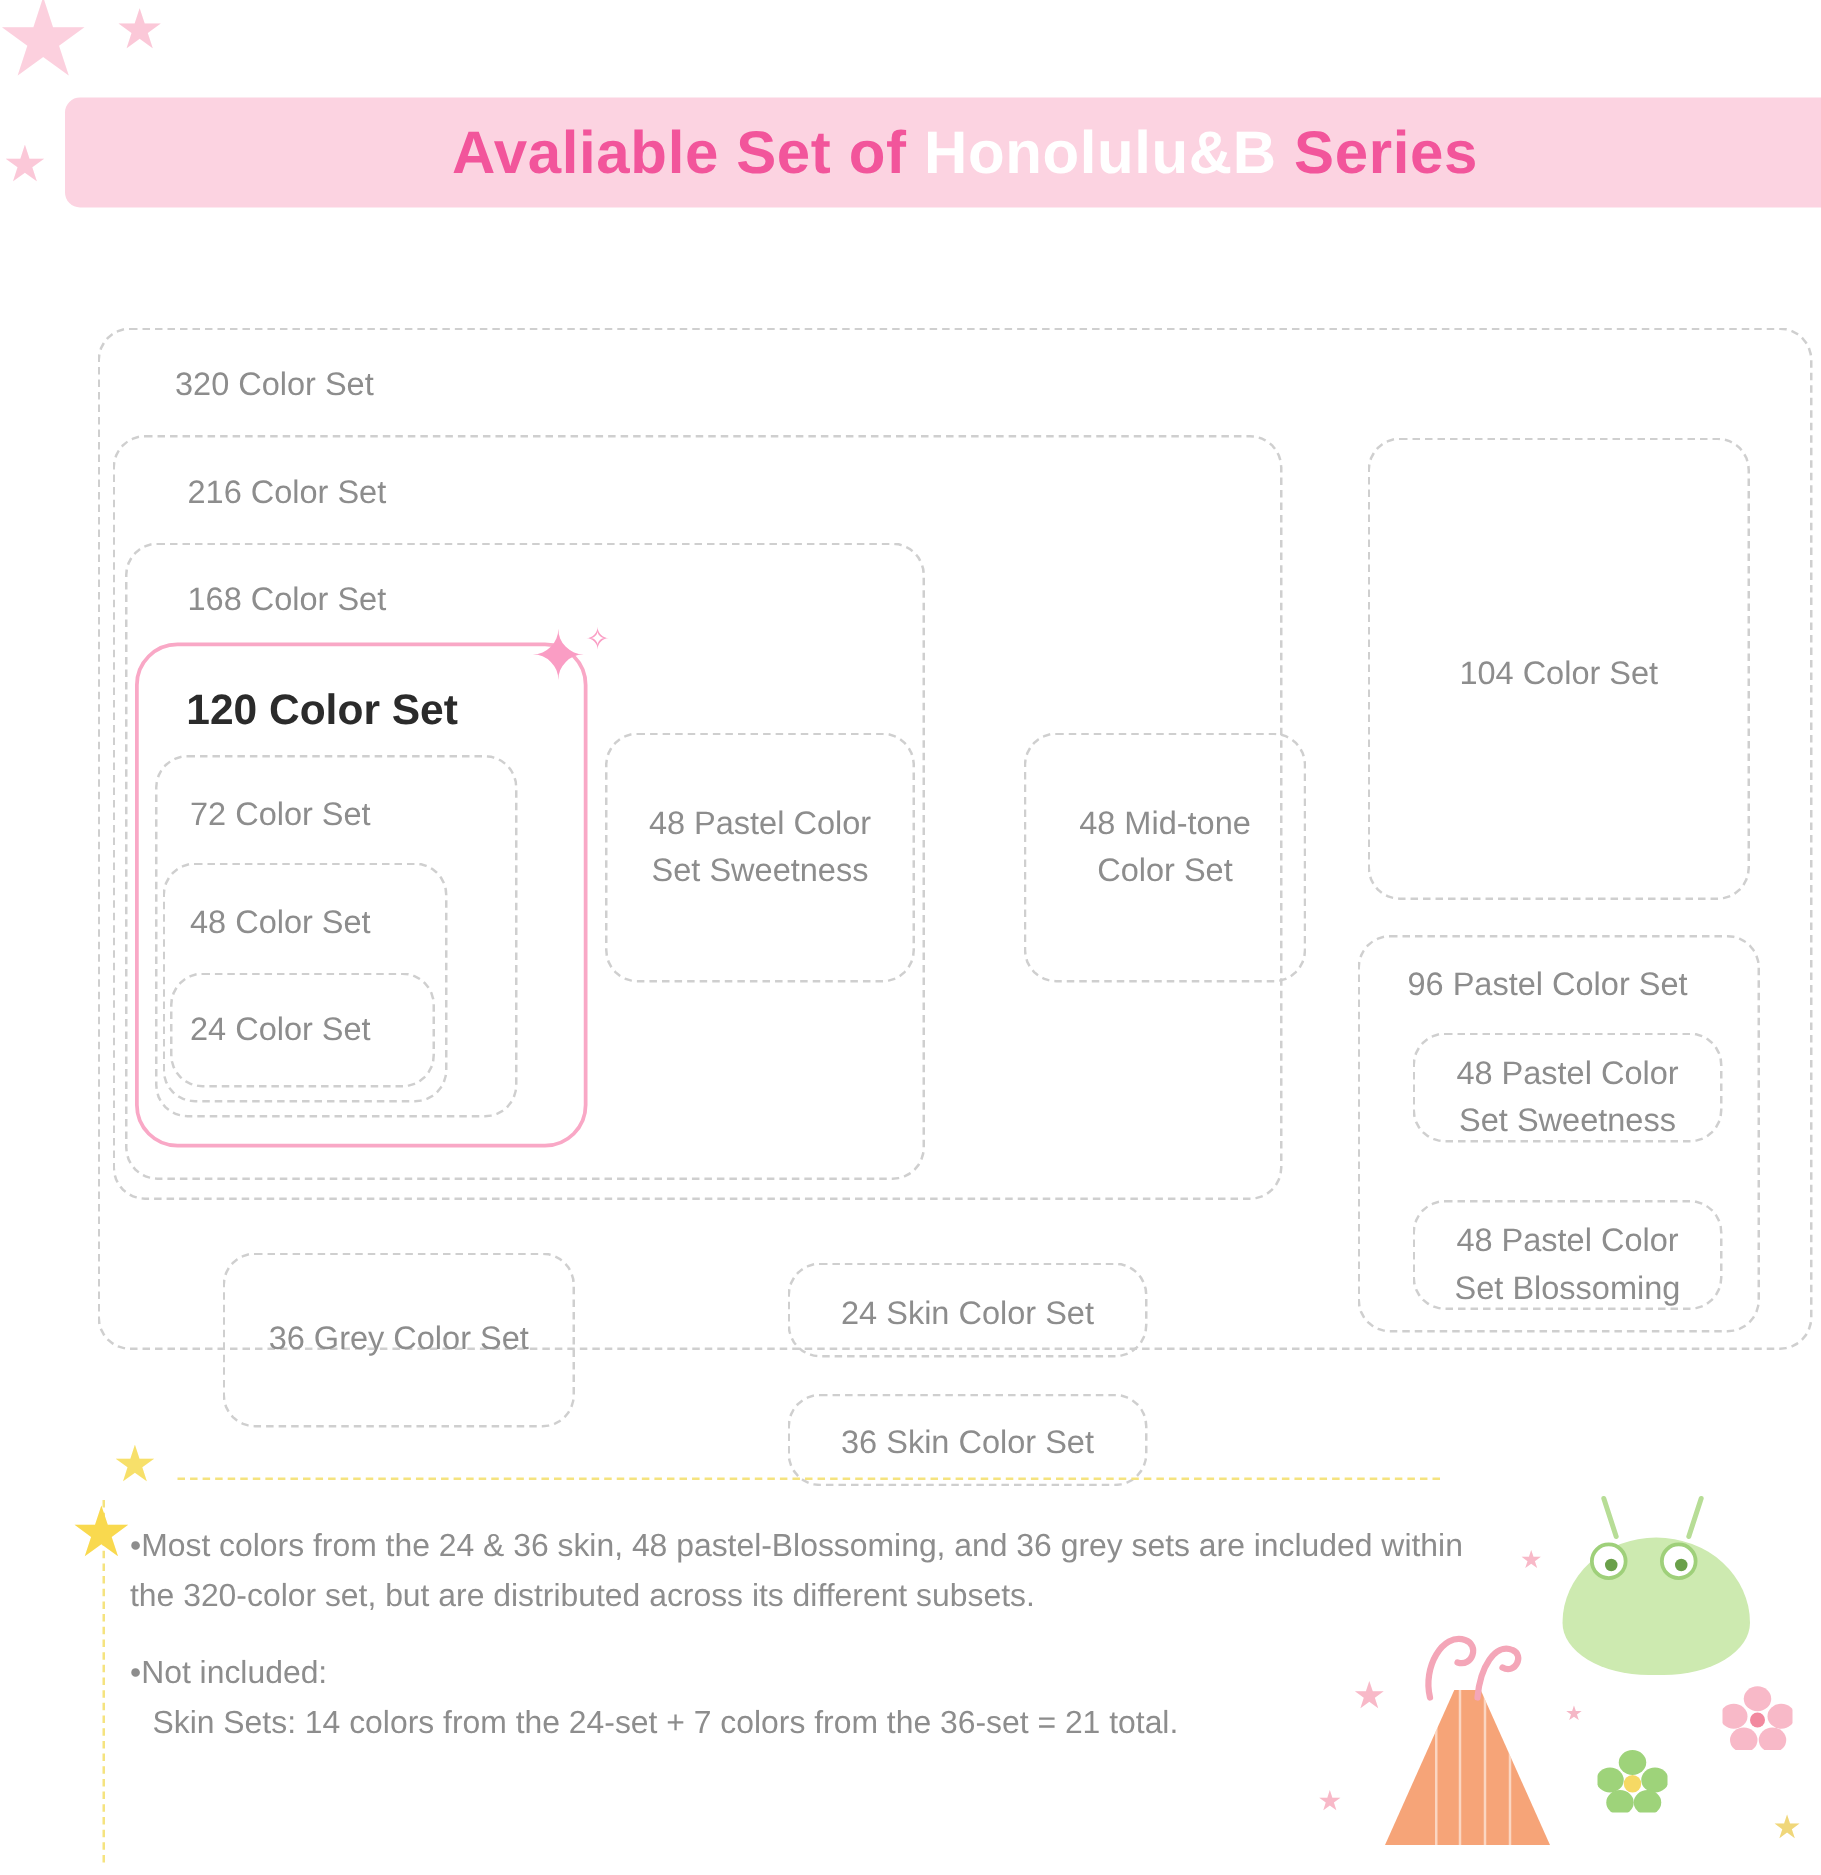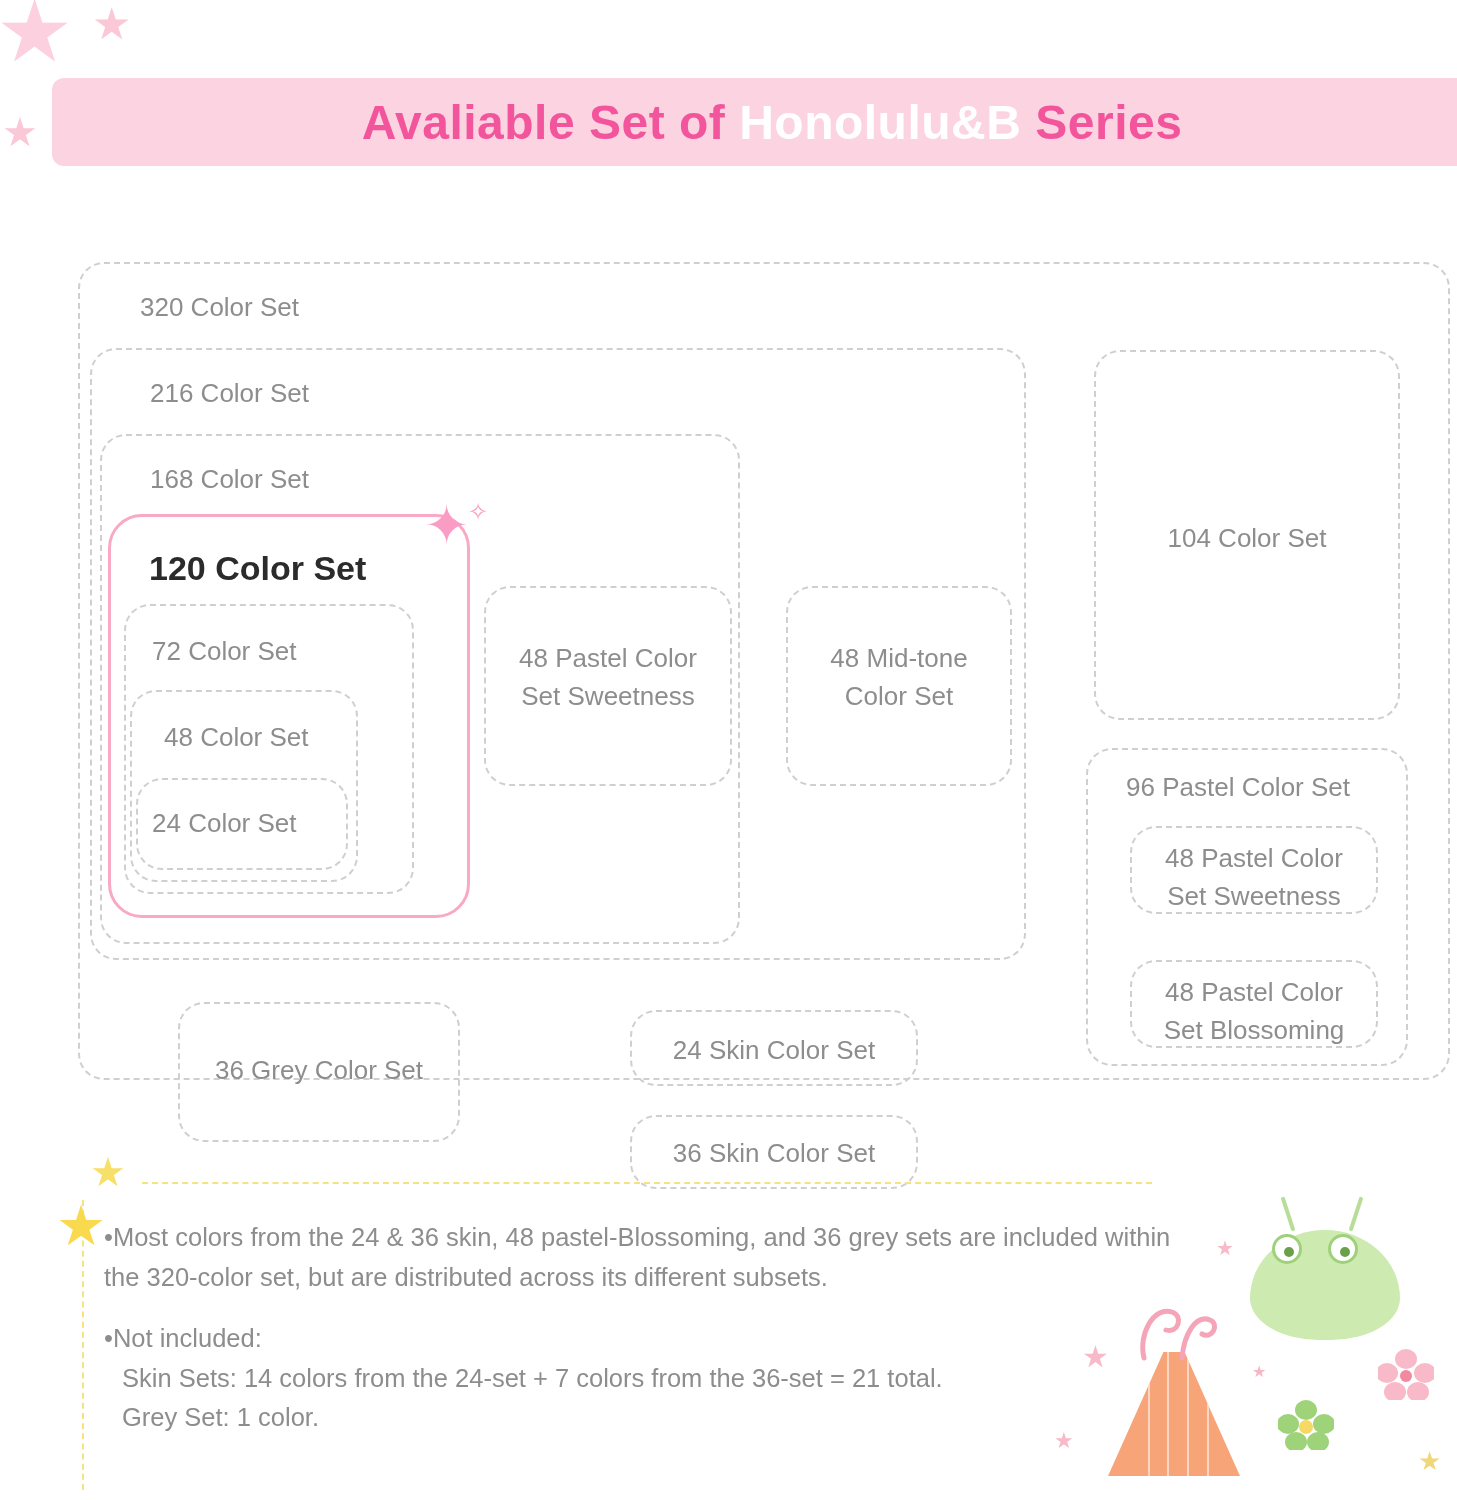--- a/index.html
+++ b/index.html
@@ -206,33 +206,33 @@
   <span class="lbl-strong" style="left:38px; top:32px;">120 Color Set</span>
 </div>
 <span class="sparkle" style="left:424px; top:498px; font-size:54px;">✦</span>
 <span class="sparkle" style="left:468px; top:500px; font-size:24px;">✧</span>
 
 <div class="box" style="left:124px; top:604px; width:290px; height:290px;">
   <span class="lbl" style="left:26px; top:30px;">72 Color Set</span>
 </div>
 
 <div class="box" style="left:130px; top:690px; width:228px; height:192px;">
-  <span class="lbl" style="left:20px; top:30px;margin-left:12px;">48 Color Set</span>
+  <span class="lbl" style="left:20px; top:30px;">48 Color Set</span>
 </div>
 
 <div class="box" style="left:136px; top:778px; width:212px; height:92px;">
   <span class="lbl" style="left:14px; top:28px;">24 Color Set</span>
 </div>
 
 <div class="box" style="left:484px; top:586px; width:248px; height:200px;">
   <div class="lbl-center" style="top:52px;">48 Pastel Color</div>
   <div class="lbl-center" style="top:90px;">Set Sweetness</div>
 </div>
 
-<div class="box" style="left:786px; top:586px; width:226px; height:200px;text-decoration:underline;">
+<div class="box" style="left:819px; top:586px; width:226px; height:200px;text-decoration:underline;">
   <div class="lbl-center" style="top:52px;">48 Mid-tone</div>
   <div class="lbl-center" style="top:90px;">Color Set</div>
 </div>
 
 <div class="box" style="left:1094px; top:350px; width:306px; height:370px;">
   <div class="lbl-center" style="top:168px;">104 Color Set</div>
 </div>
 
 <div class="box" style="left:1086px; top:748px; width:322px; height:318px;">
   <span class="lbl" style="left:38px; top:22px;">96 Pastel Color Set</span>
@@ -263,21 +263,20 @@
 <div class="divider"></div>
 <div class="divider-v"></div>
 <span class="star-y1">★</span>
 <span class="star-y2">★</span>
 
 <div class="notes">
   <p>•Most colors from the 24 &amp; 36 skin, 48 pastel-Blossoming, and 36 grey sets are included within the 320-color set, but are distributed across its different subsets.</p>
   <p>
     <span>•Not included:</span><br>
     <span class="indent">Skin Sets: 14 colors from the 24-set + 7 colors from the 36-set = 21 total.</span>
-    <span class="indent">Grey Set: 1 color.</span>
   </p>
 </div>
 
 <div class="art art-skirt">
   <span class="skirt-line" style="left:30%"></span>
   <span class="skirt-line" style="left:45%"></span>
   <span class="skirt-line" style="left:60%"></span>
   <span class="skirt-line" style="left:75%"></span>
 </div>
 <svg class="art art-curl" viewBox="0 0 90 62">

